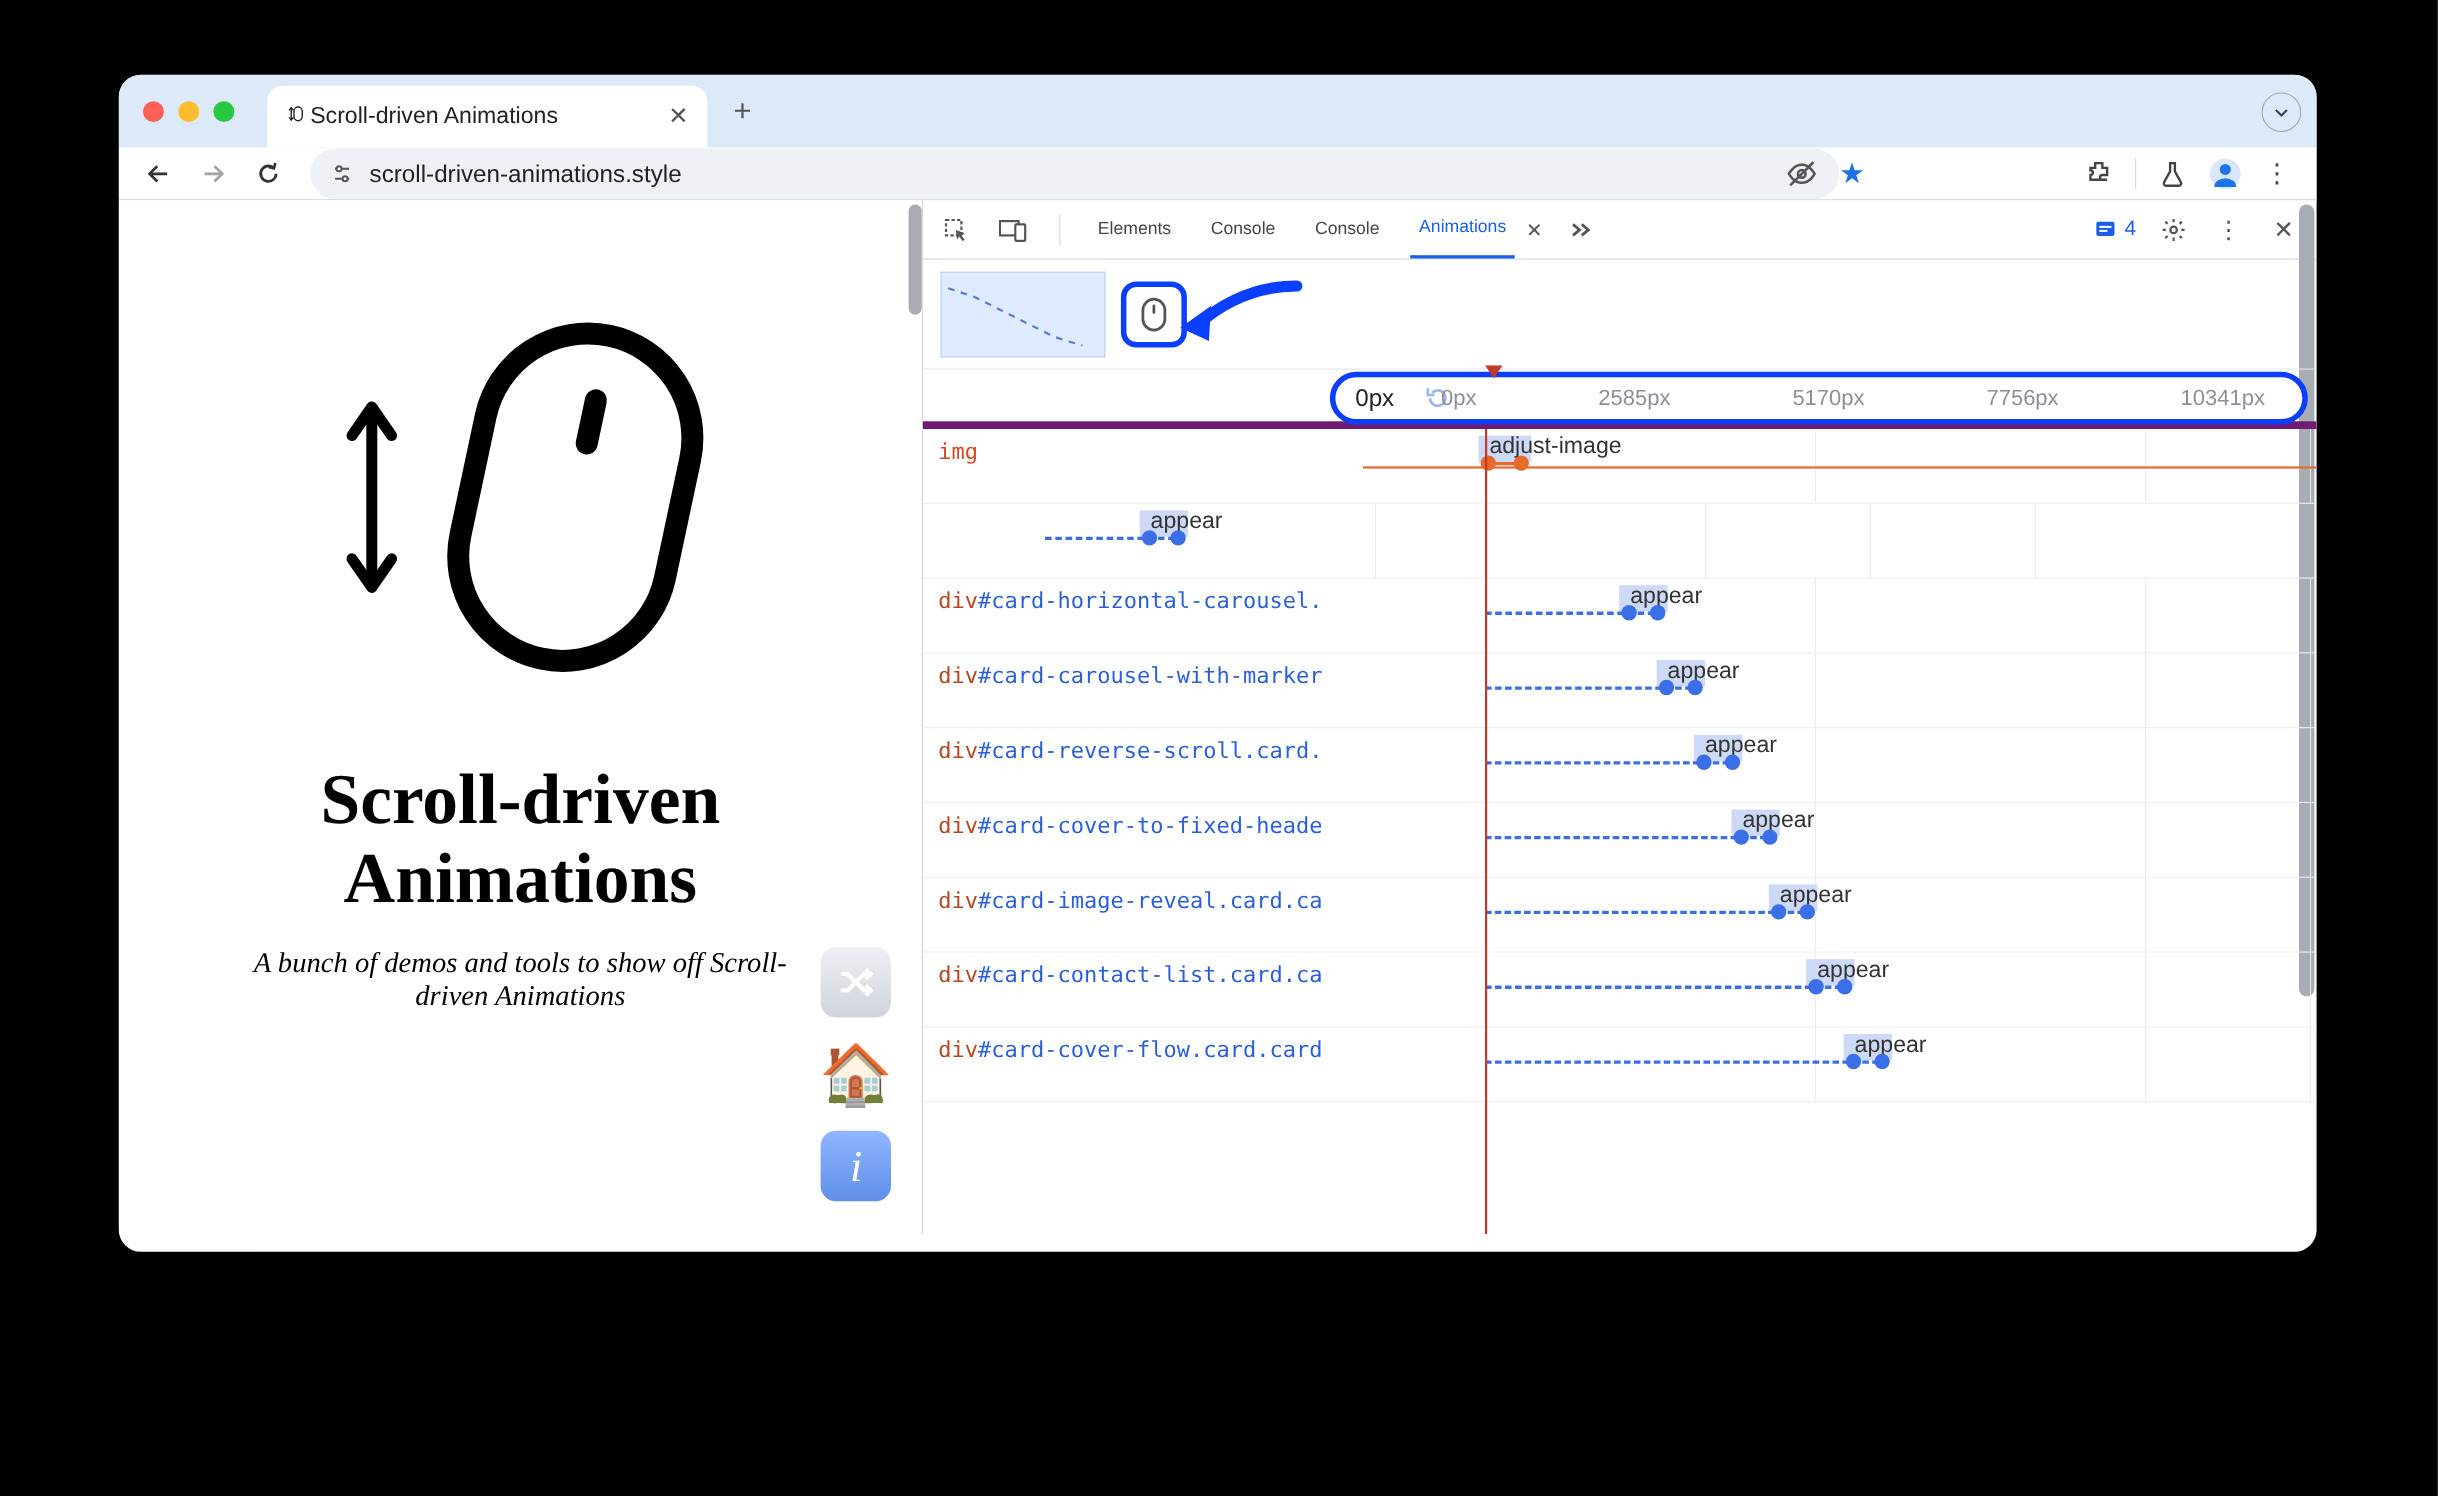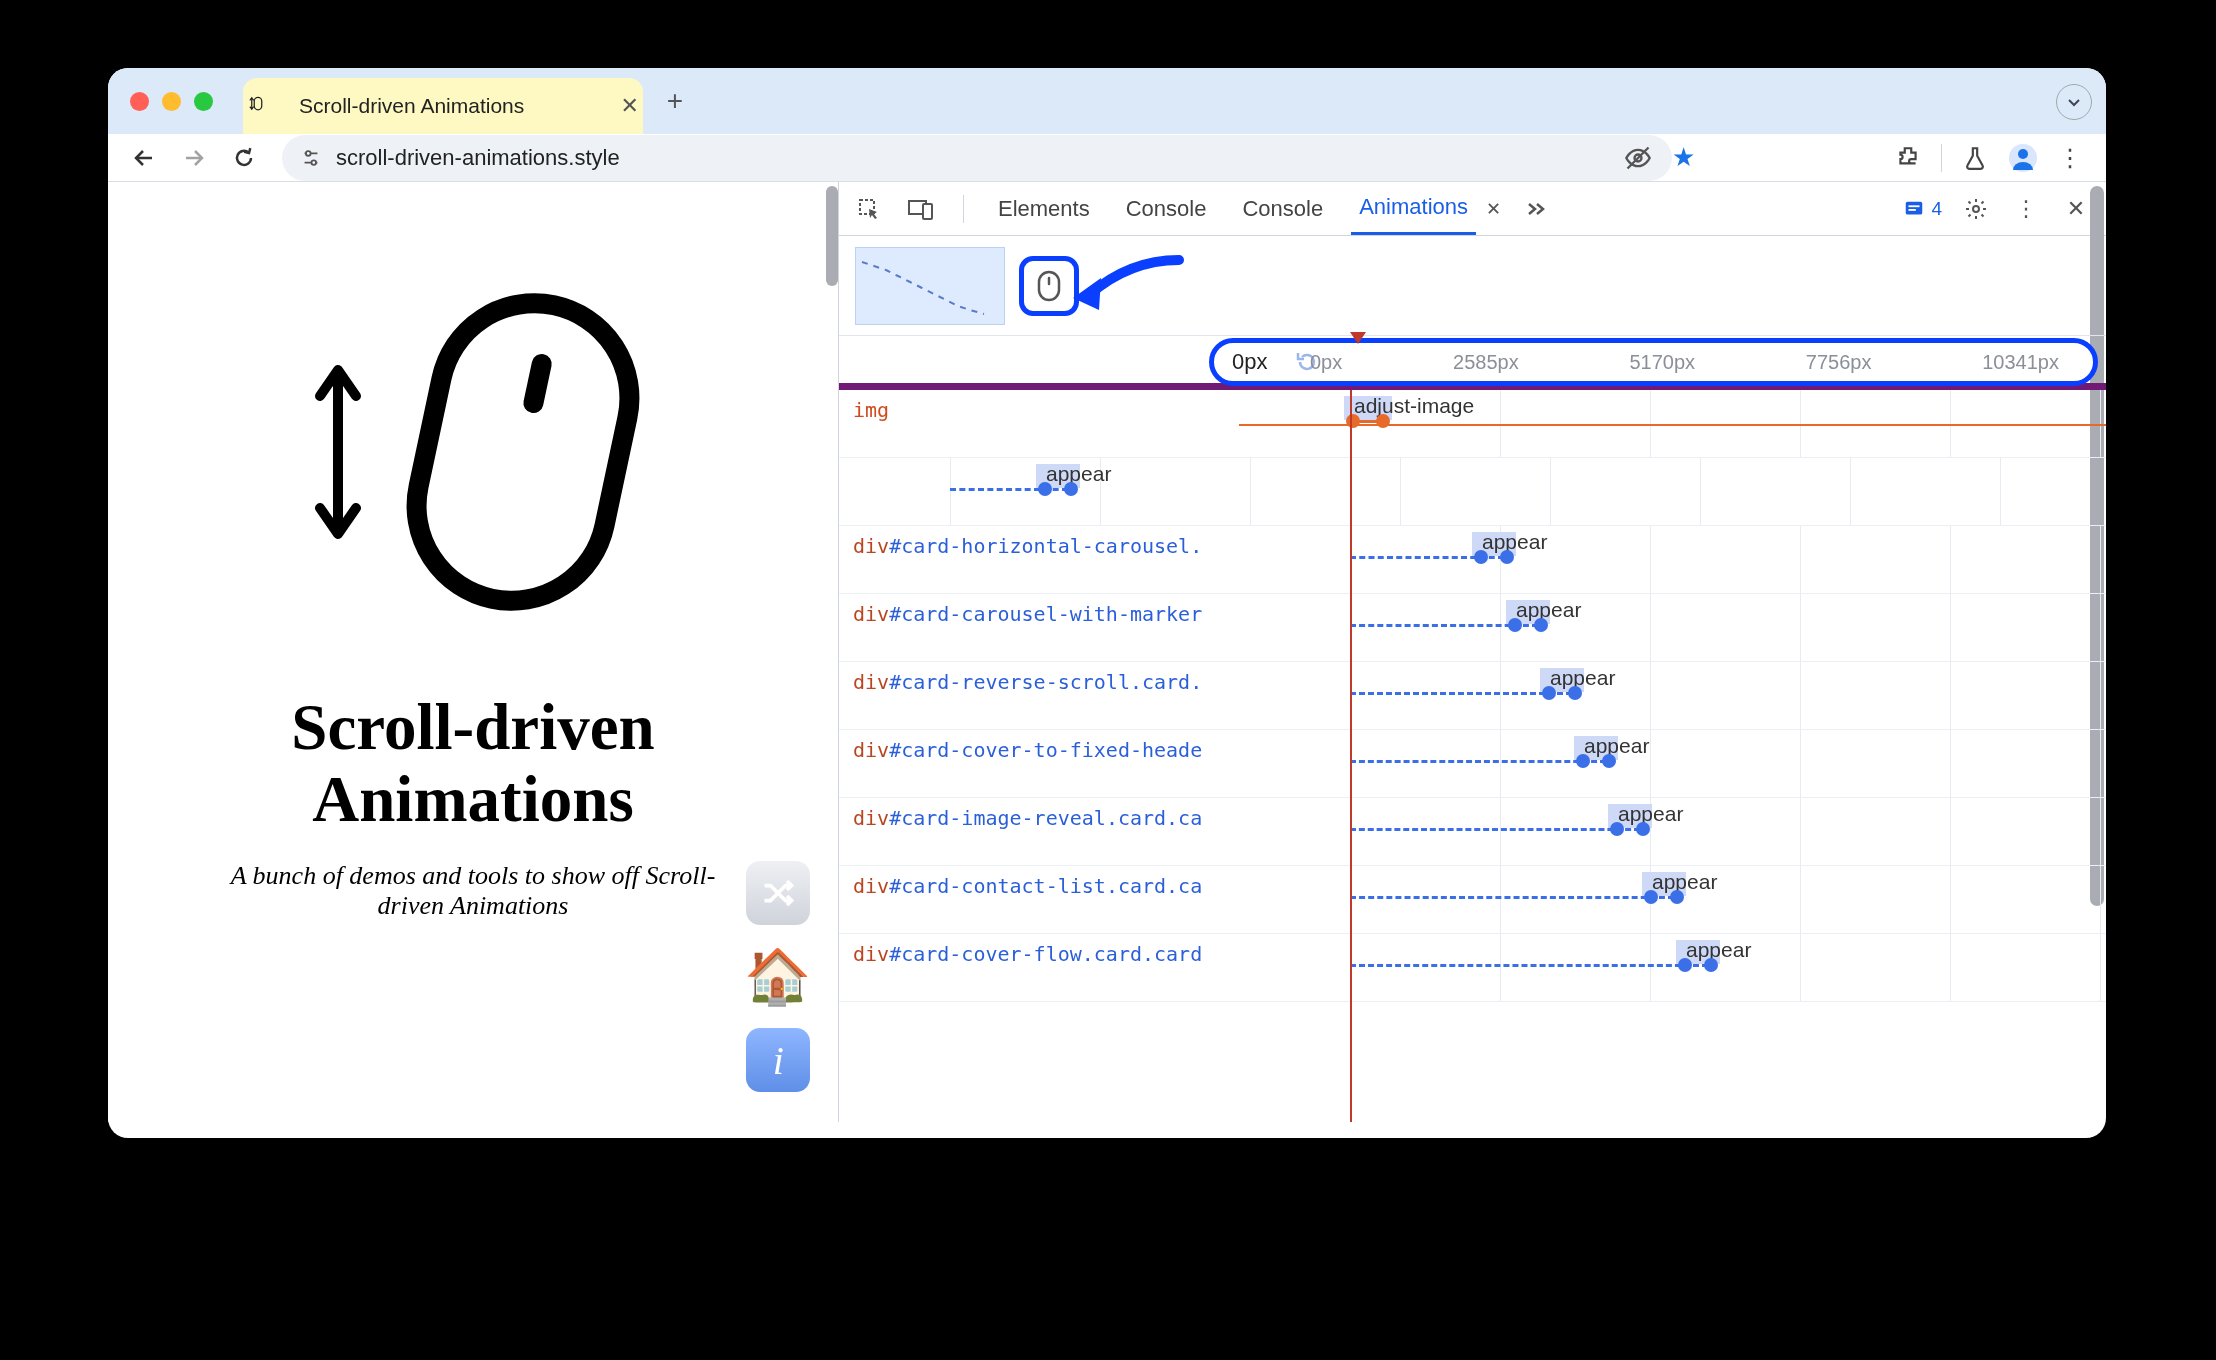--- a/index.html
+++ b/index.html
@@ -4,21 +4,21 @@
 <style>
   * { box-sizing: border-box; margin: 0; padding: 0; }
   html, body { width: 2216px; height: 1360px; background: #000; font-family: -apple-system, BlinkMacSystemFont, "Segoe UI", Helvetica, Arial, sans-serif; }
   .stage { position: absolute; left: 108px; top: 68px; width: 1998px; height: 1070px; background: #fff; border-radius: 20px; box-shadow: 0 10px 50px rgba(0,0,0,0.6); overflow: hidden; }
 
   
   .tabstrip { height: 66px; background: #dce9f9; display: flex; align-items: flex-end; padding: 0 14px; position: relative; }
   .traffic { display: flex; gap: 13px; align-self: center; margin-left: 8px; margin-right: 30px; }
   .dot { width: 19px; height: 19px; border-radius: 50%; }
   .dot.r { background: #ff5f57; } .dot.y { background: #febc2e; } .dot.g { background: #28c840; }
-  .tab { background: #fef9c3; border-radius: 14px 14px 0 0; height: 56px; display: flex; align-items: center; padding: 0 4px; gap: 30px; min-width: 400px; }
+  .tab { background: #ffffff; border-radius: 14px 14px 0 0; height: 56px; display: flex; align-items: center; padding: 0 17px; gap: 0; min-width: 400px; }
   .tab .favicon { width:22px; height:22px; display:flex; align-items:center; justify-content:center; font-size:18px;}
   .tab .title { font-size: 21px; color: #222; }
   .tab .close { margin-left: auto; font-size: 22px; color: #555; cursor:pointer;}
   .newtab { width:48px; height:48px; display:flex; align-items:center; justify-content:center; font-size:28px; color:#555; margin-left:8px; align-self:center;}
   .tabstrip .collapse { position:absolute; right:14px; top:16px; width:36px; height:36px; border:1.5px solid #9aa; border-radius:50%; display:flex; align-items:center; justify-content:center; color:#344;}
 
   .toolbar { height: 48px; background:#fff; border-bottom:1px solid #d7dde5; display:flex; align-items:center; padding:0 18px; gap:14px;}
   .tbtn { width:36px; height:36px; display:flex; align-items:center; justify-content:center; color:#3c4043; font-size:22px;}
   .omnibox { flex:0 0 auto; margin-left:6px; background:#eef2f7; border-radius:30px; height:46px; display:flex; align-items:center; padding:0 18px; gap:14px; width: 1390px;}
   .omnibox .url { font-size:22px; color:#222; }
@@ -38,21 +38,21 @@
   .side-icons .sq { width:64px; height:64px; border-radius:14px; background:linear-gradient(#eef0f4,#cfd3da); display:flex; align-items:center; justify-content:center; font-size:34px; color:#fff;}
   .side-icons .info { background:linear-gradient(#8fb6ff,#5f8fe8);}
   .house { font-size:54px;}
 
   .dev { flex:1; border-left:1px solid #cfd6de; display:flex; flex-direction:column; position:relative; font-size:20px; color:#333;}
   .dev-scroll { position:absolute; right:2px; top:4px; width:14px; height:720px; background:#a9adb3; border-radius:7px;}
 
   .dt-tabs { height:54px; border-bottom:1px solid #cfd6de; display:flex; align-items:center; padding:0 14px; gap:20px;}
   .dt-icon { width:32px; height:32px; display:flex; align-items:center; justify-content:center; color:#555;}
   .dt-sep { width:1px; height:28px; background:#cfd6de; margin:0 6px;}
-  .dt-tab { font-size:22px; color:#444; padding:0 8px; height:100%; display:flex; align-items:center;}
+  .dt-tab { font-size:16px; color:#444; padding:0 8px; height:100%; display:flex; align-items:center;}
   .dt-tab.active { color:#1a5ee8; border-bottom:3px solid #1a5ee8; }
   .dt-close { color:#555; font-size:18px; margin-left:-10px;}
   .dt-right { margin-left:auto; display:flex; align-items:center; gap:18px;}
   .dt-chip { display:flex; align-items:center; gap:6px; color:#1a5ee8;}
   .dt-chip .n { font-size:19px;}
 
   .anim-tools { height:48px; border-bottom:1px solid #e2e6ec; display:flex; align-items:center; padding:0 16px; gap:14px;}
   .seg { display:flex; border:1.5px solid #b8bfc9; border-radius:4px; overflow:hidden;}
   .seg div { padding:4px 14px; font-size:19px; color:#8a8f99; border-right:1.5px solid #b8bfc9;}
   .seg div:last-child { border-right:none;}

